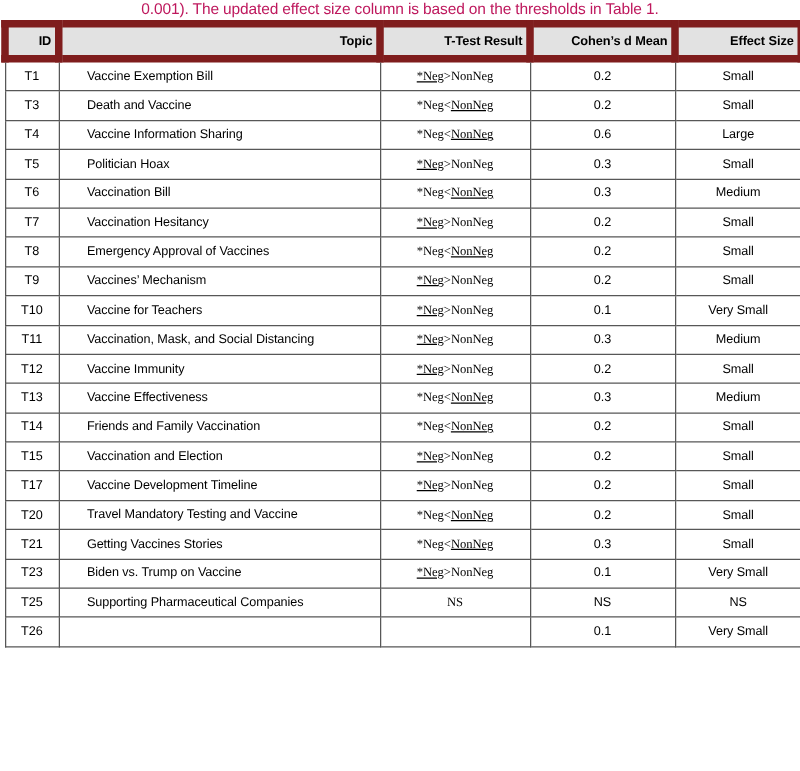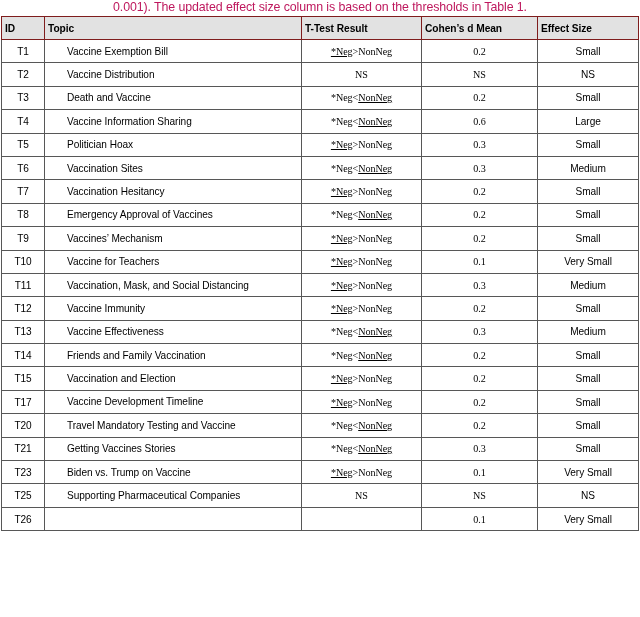--- a/index.html
+++ b/index.html
@@ -38,41 +38,41 @@
     border: 1px solid #4a4a4a;
   }
   table.data-table col.c-id       { width: 43px; }
   table.data-table col.c-topic    { width: 257px; }
   table.data-table col.c-ttest    { width: 120px; }
   table.data-table col.c-cohen    { width: 116px; }
   table.data-table col.c-effect   { width: 101px; }
 
   thead th {
     background: #e2e2e2;
-    border: 1px solid #7f1d1d;
+    border: 6px solid #7f1d1d;
     font-size: 10.2px;
     font-weight: bold;
     height: 22px;
     padding: 0 3px;
-    text-align: left;
+    text-align: right;
     vertical-align: middle;
     letter-spacing: -0.05px;
   }
   tbody td {
     border: 1px solid #575757;
     font-size: 10.1px;
     height: 22.4px;
     padding: 0 4px;
     vertical-align: middle;
     letter-spacing: -0.05px;
   }
   td.cell-id      { text-align: center; }
   td.cell-topic   { text-align: left; padding-left: 22px; line-height: 13.2px; }
   td.cell-ttest   { text-align: center; white-space: nowrap; font-family: Liberation Serif, serif; }
-  td.cell-cohen   { text-align: center; font-family: Liberation Serif, serif; }
+  td.cell-cohen   { text-align: center; }
   td.cell-effect  { text-align: center; }
 
   tr.tall td { height: 34px; }
   td.cell-topic .topic-line2 { display: block; }
 
   .u { text-decoration: underline; text-underline-offset: 1px; }
 </style>
 </head>
 <body>
 
@@ -99,27 +99,20 @@
     </thead>
     <tbody id="table-body">
         <tr>
           <td class="cell-id">T1</td>
           <td class="cell-topic"><span>Vaccine Exemption Bill</span></td>
           <td class="cell-ttest"><span class="u">*Neg</span><span>&gt;NonNeg</span></td>
           <td class="cell-cohen">0.2</td>
           <td class="cell-effect">Small</td>
         </tr>
         <tr>
-          <td class="cell-id">T2</td>
-          <td class="cell-topic"><span>Vaccine Distribution</span></td>
-          <td class="cell-ttest">NS</td>
-          <td class="cell-cohen">NS</td>
-          <td class="cell-effect">NS</td>
-        </tr>
-        <tr>
           <td class="cell-id">T3</td>
           <td class="cell-topic"><span>Death and Vaccine</span></td>
           <td class="cell-ttest"><span>*Neg&lt;</span><span class="u">NonNeg</span></td>
           <td class="cell-cohen">0.2</td>
           <td class="cell-effect">Small</td>
         </tr>
         <tr>
           <td class="cell-id">T4</td>
           <td class="cell-topic"><span>Vaccine Information Sharing</span></td>
           <td class="cell-ttest"><span>*Neg&lt;</span><span class="u">NonNeg</span></td>
@@ -128,21 +121,21 @@
         </tr>
         <tr>
           <td class="cell-id">T5</td>
           <td class="cell-topic"><span>Politician Hoax</span></td>
           <td class="cell-ttest"><span class="u">*Neg</span><span>&gt;NonNeg</span></td>
           <td class="cell-cohen">0.3</td>
           <td class="cell-effect">Small</td>
         </tr>
         <tr>
           <td class="cell-id">T6</td>
-          <td class="cell-topic"><span>Vaccination Sites</span></td>
+          <td class="cell-topic"><span>Vaccination Bill</span></td>
           <td class="cell-ttest"><span>*Neg&lt;</span><span class="u">NonNeg</span></td>
           <td class="cell-cohen">0.3</td>
           <td class="cell-effect">Medium</td>
         </tr>
         <tr>
           <td class="cell-id">T7</td>
           <td class="cell-topic"><span>Vaccination Hesitancy</span></td>
           <td class="cell-ttest"><span class="u">*Neg</span><span>&gt;NonNeg</span></td>
           <td class="cell-cohen">0.2</td>
           <td class="cell-effect">Small</td>

